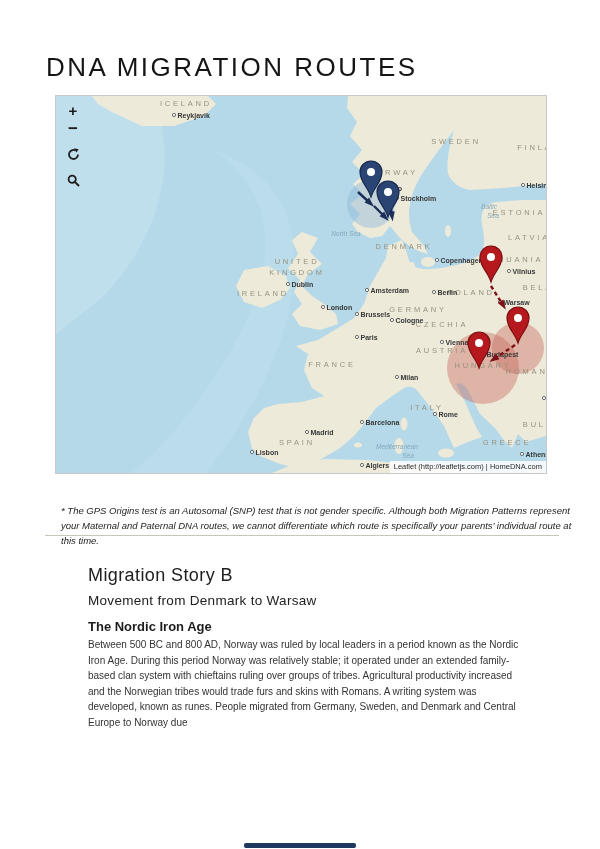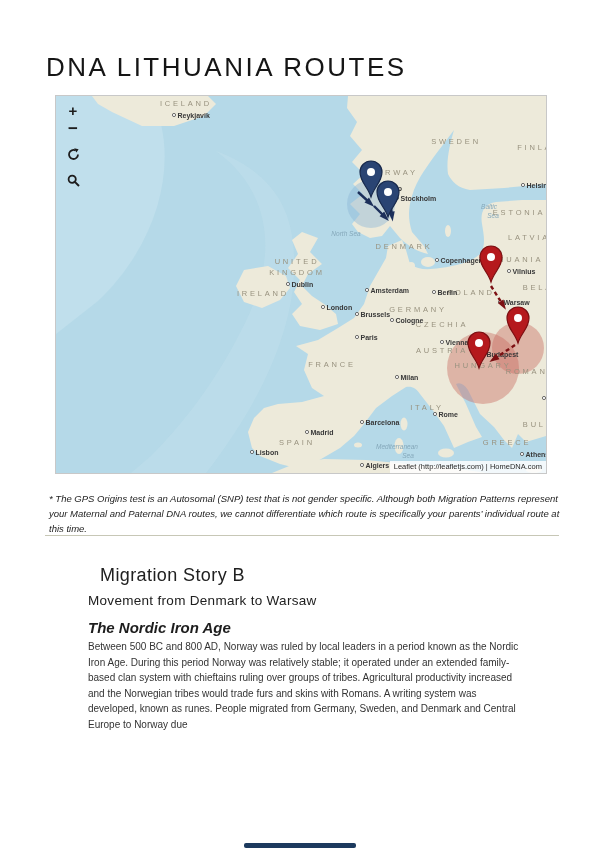--- a/index.html
+++ b/index.html
@@ -22,50 +22,50 @@
   }
   .ctl{width:16px;height:16px;display:flex;align-items:center;justify-content:center;
     font-weight:bold;font-size:15px;line-height:1;cursor:pointer;color:#1d1d1d;}
   .ctl.small{font-size:17px;}
   .ctl.gap{margin-top:8px;}
   .map-attr{
     position:absolute;right:0;bottom:0;z-index:5;background:rgba(255,255,255,0.82);
     font-size:7.5px;color:#2a2a2a;padding:1px 4px 2px 4px;white-space:nowrap;
   }
   .disclaimer{
-    position:absolute;left:45px;top:487px;width:514px;margin:4px;
+    position:absolute;left:45px;top:487px;width:514px;margin:16px;
     font-style:italic;font-size:9.5px;line-height:1.6;color:#1d1d1d;
   }
   .divider{
     position:absolute;left:45px;top:535px;width:514px;height:1px;background:#c7c7b6;
   }
   .story{
     position:absolute;left:88px;top:565px;width:436px;color:#2c2c2c;
   }
   .story h2{
-    margin:0 0 7px 12px;font-size:18px;font-weight:500;letter-spacing:.4px;color:#202020;
+    margin:0 0 7px 0;font-size:18px;font-weight:500;letter-spacing:.4px;color:#202020;
   }
   .story h3{
     margin:0 0 11px 0;font-size:13.5px;font-weight:500;letter-spacing:.3px;color:#202020;
   }
   .story p{
     margin:0 0 13px 0;font-size:10px;line-height:1.55;color:#333333;
   }
   .story h4{
-    margin:8px 0 3px 0;font-size:15px;font-weight:bold;font-style:italic;color:#1d1d1d;
+    margin:8px 0 3px 0;font-size:13px;font-weight:bold;color:#1d1d1d;
   }
   .footer-bar{
     position:absolute;left:244px;top:843px;width:112px;height:5px;
     background:#1d3a5e;border-radius:2px;
   }
 </style>
 </head>
 <body>
 
-<h1 class="page-title">DNA LITHUANIA ROUTES</h1>
+<h1 class="page-title">DNA MIGRATION ROUTES</h1>
 
 <div class="map-frame">
   <div class="map-controls">
     <div class="ctl">+</div>
     <div class="ctl small">−</div>
     <div class="ctl gap">
       <svg width="13" height="13" viewBox="0 0 13 13">
         <path d="M11,6.5 A4.5,4.5 0 1 1 8.6,2.5" fill="none" stroke="#1d1d1d" stroke-width="1.8"></path>
         <polygon points="7.2,0.2 11.6,1.2 9.4,4.6" fill="#1d1d1d"></polygon>
       </svg>

